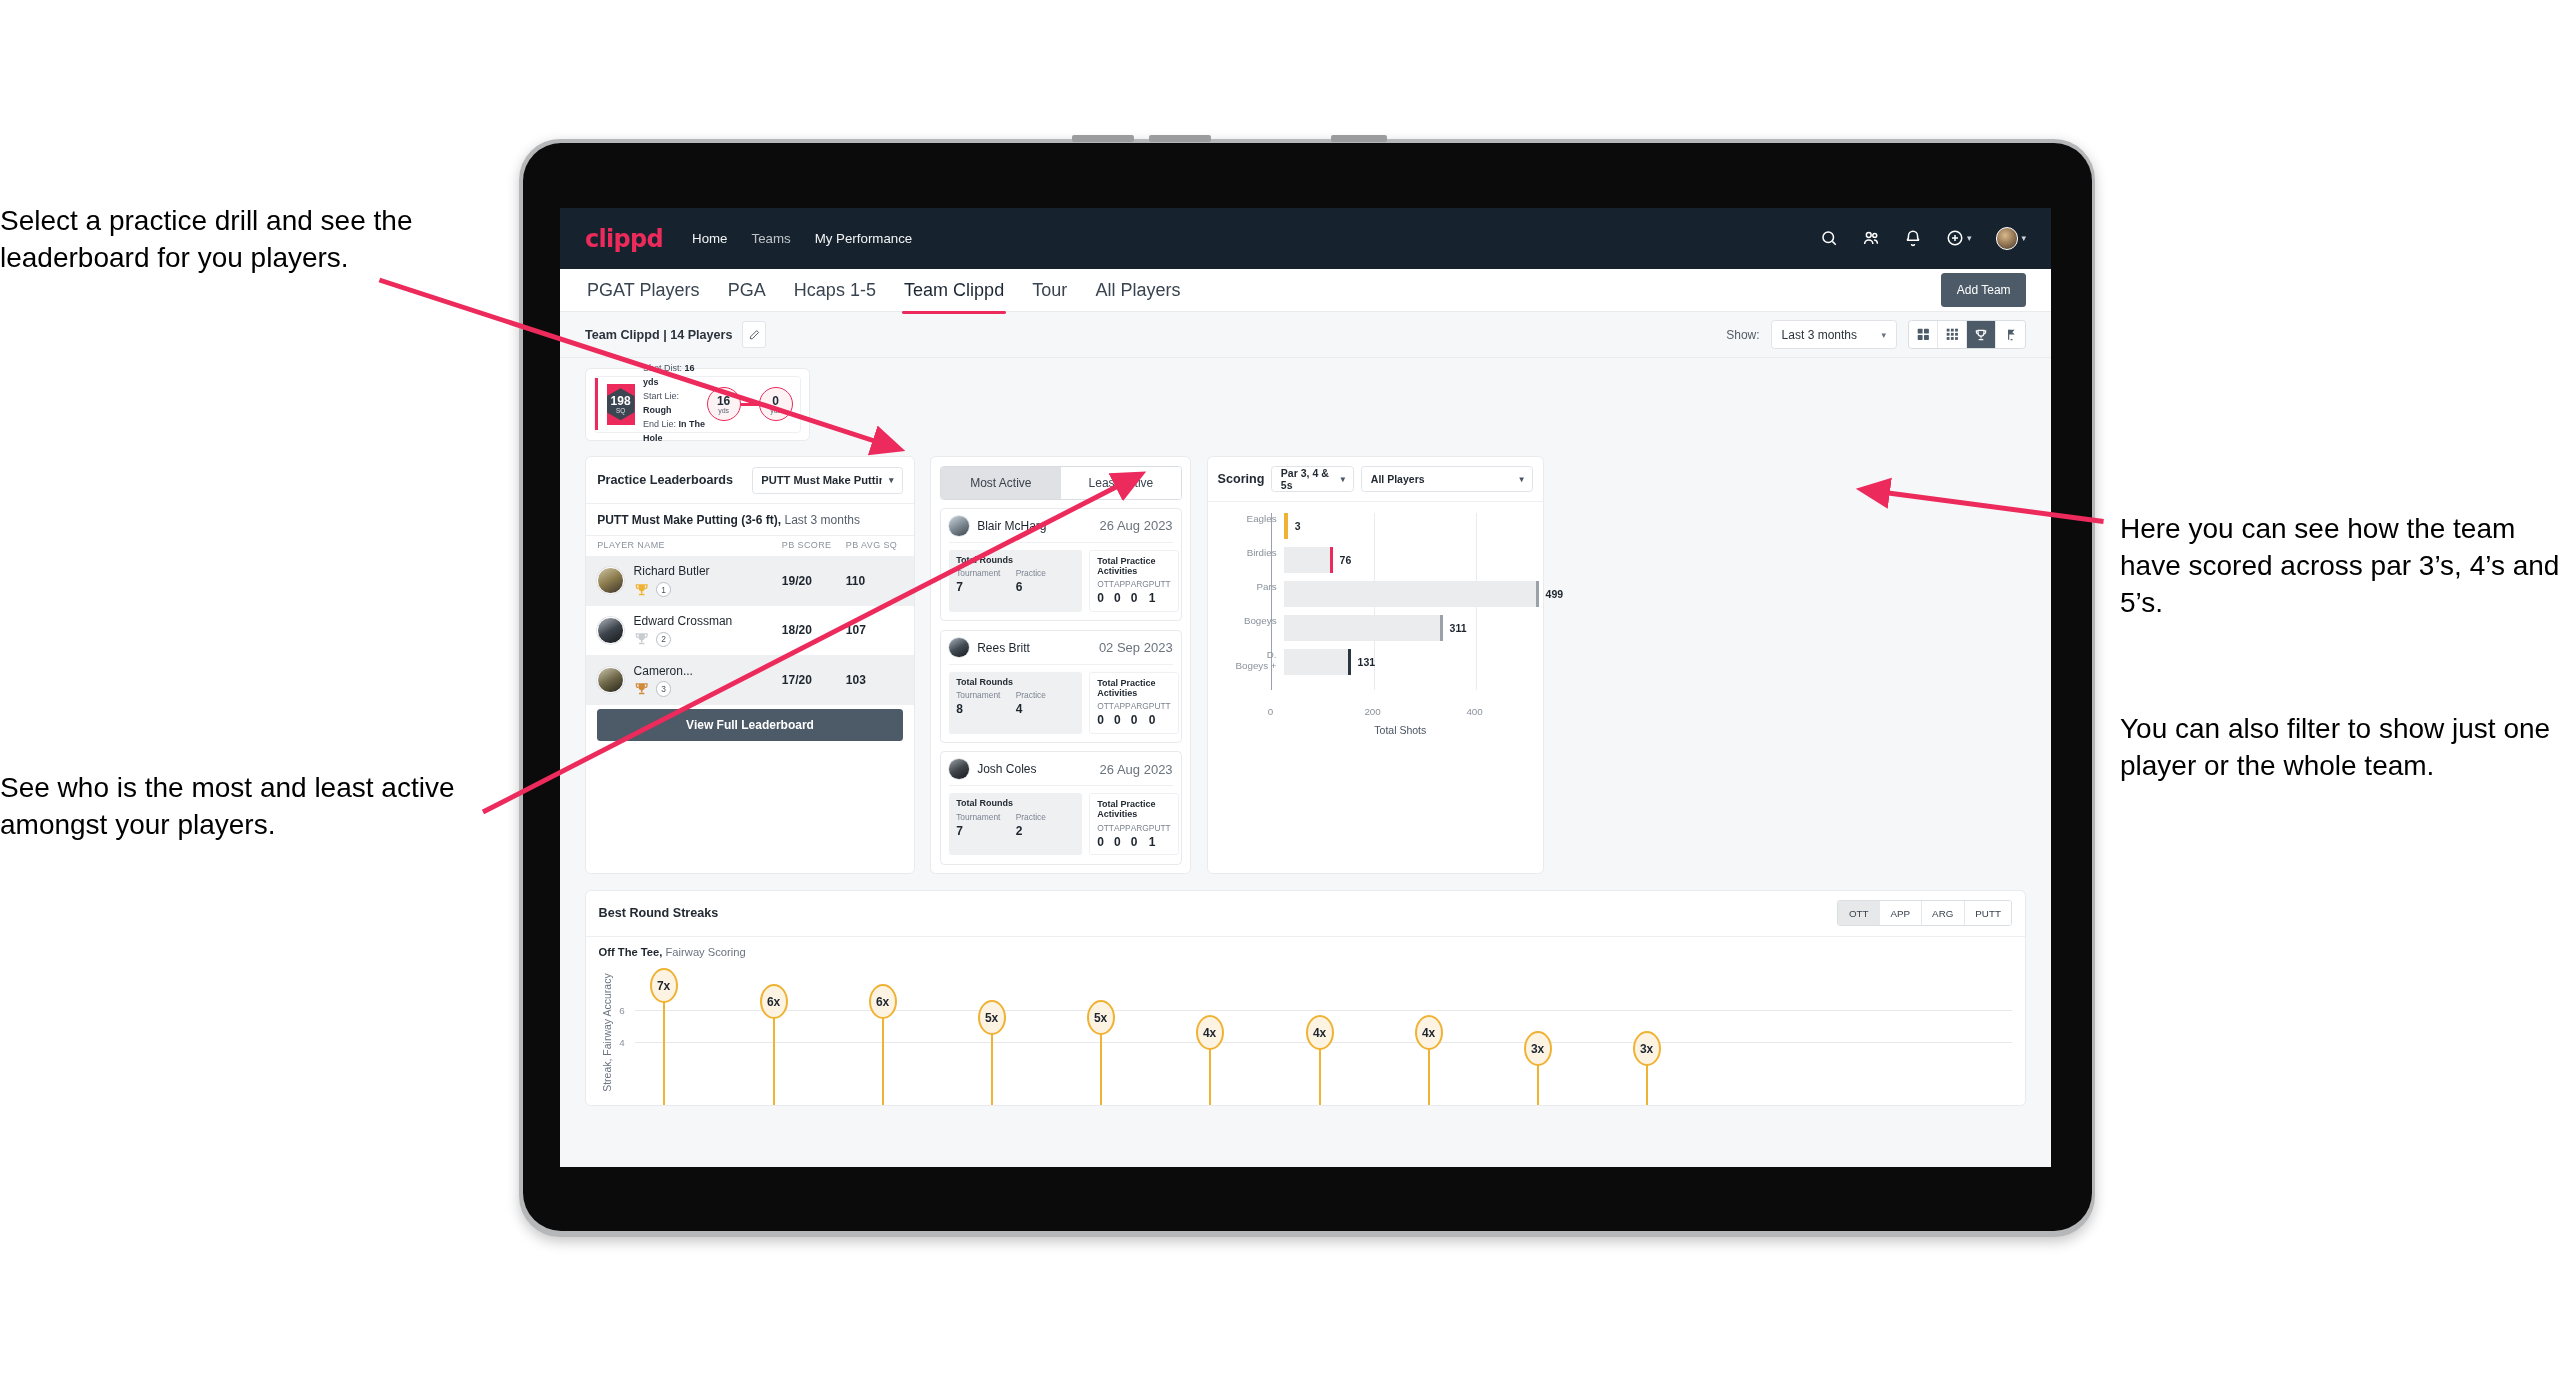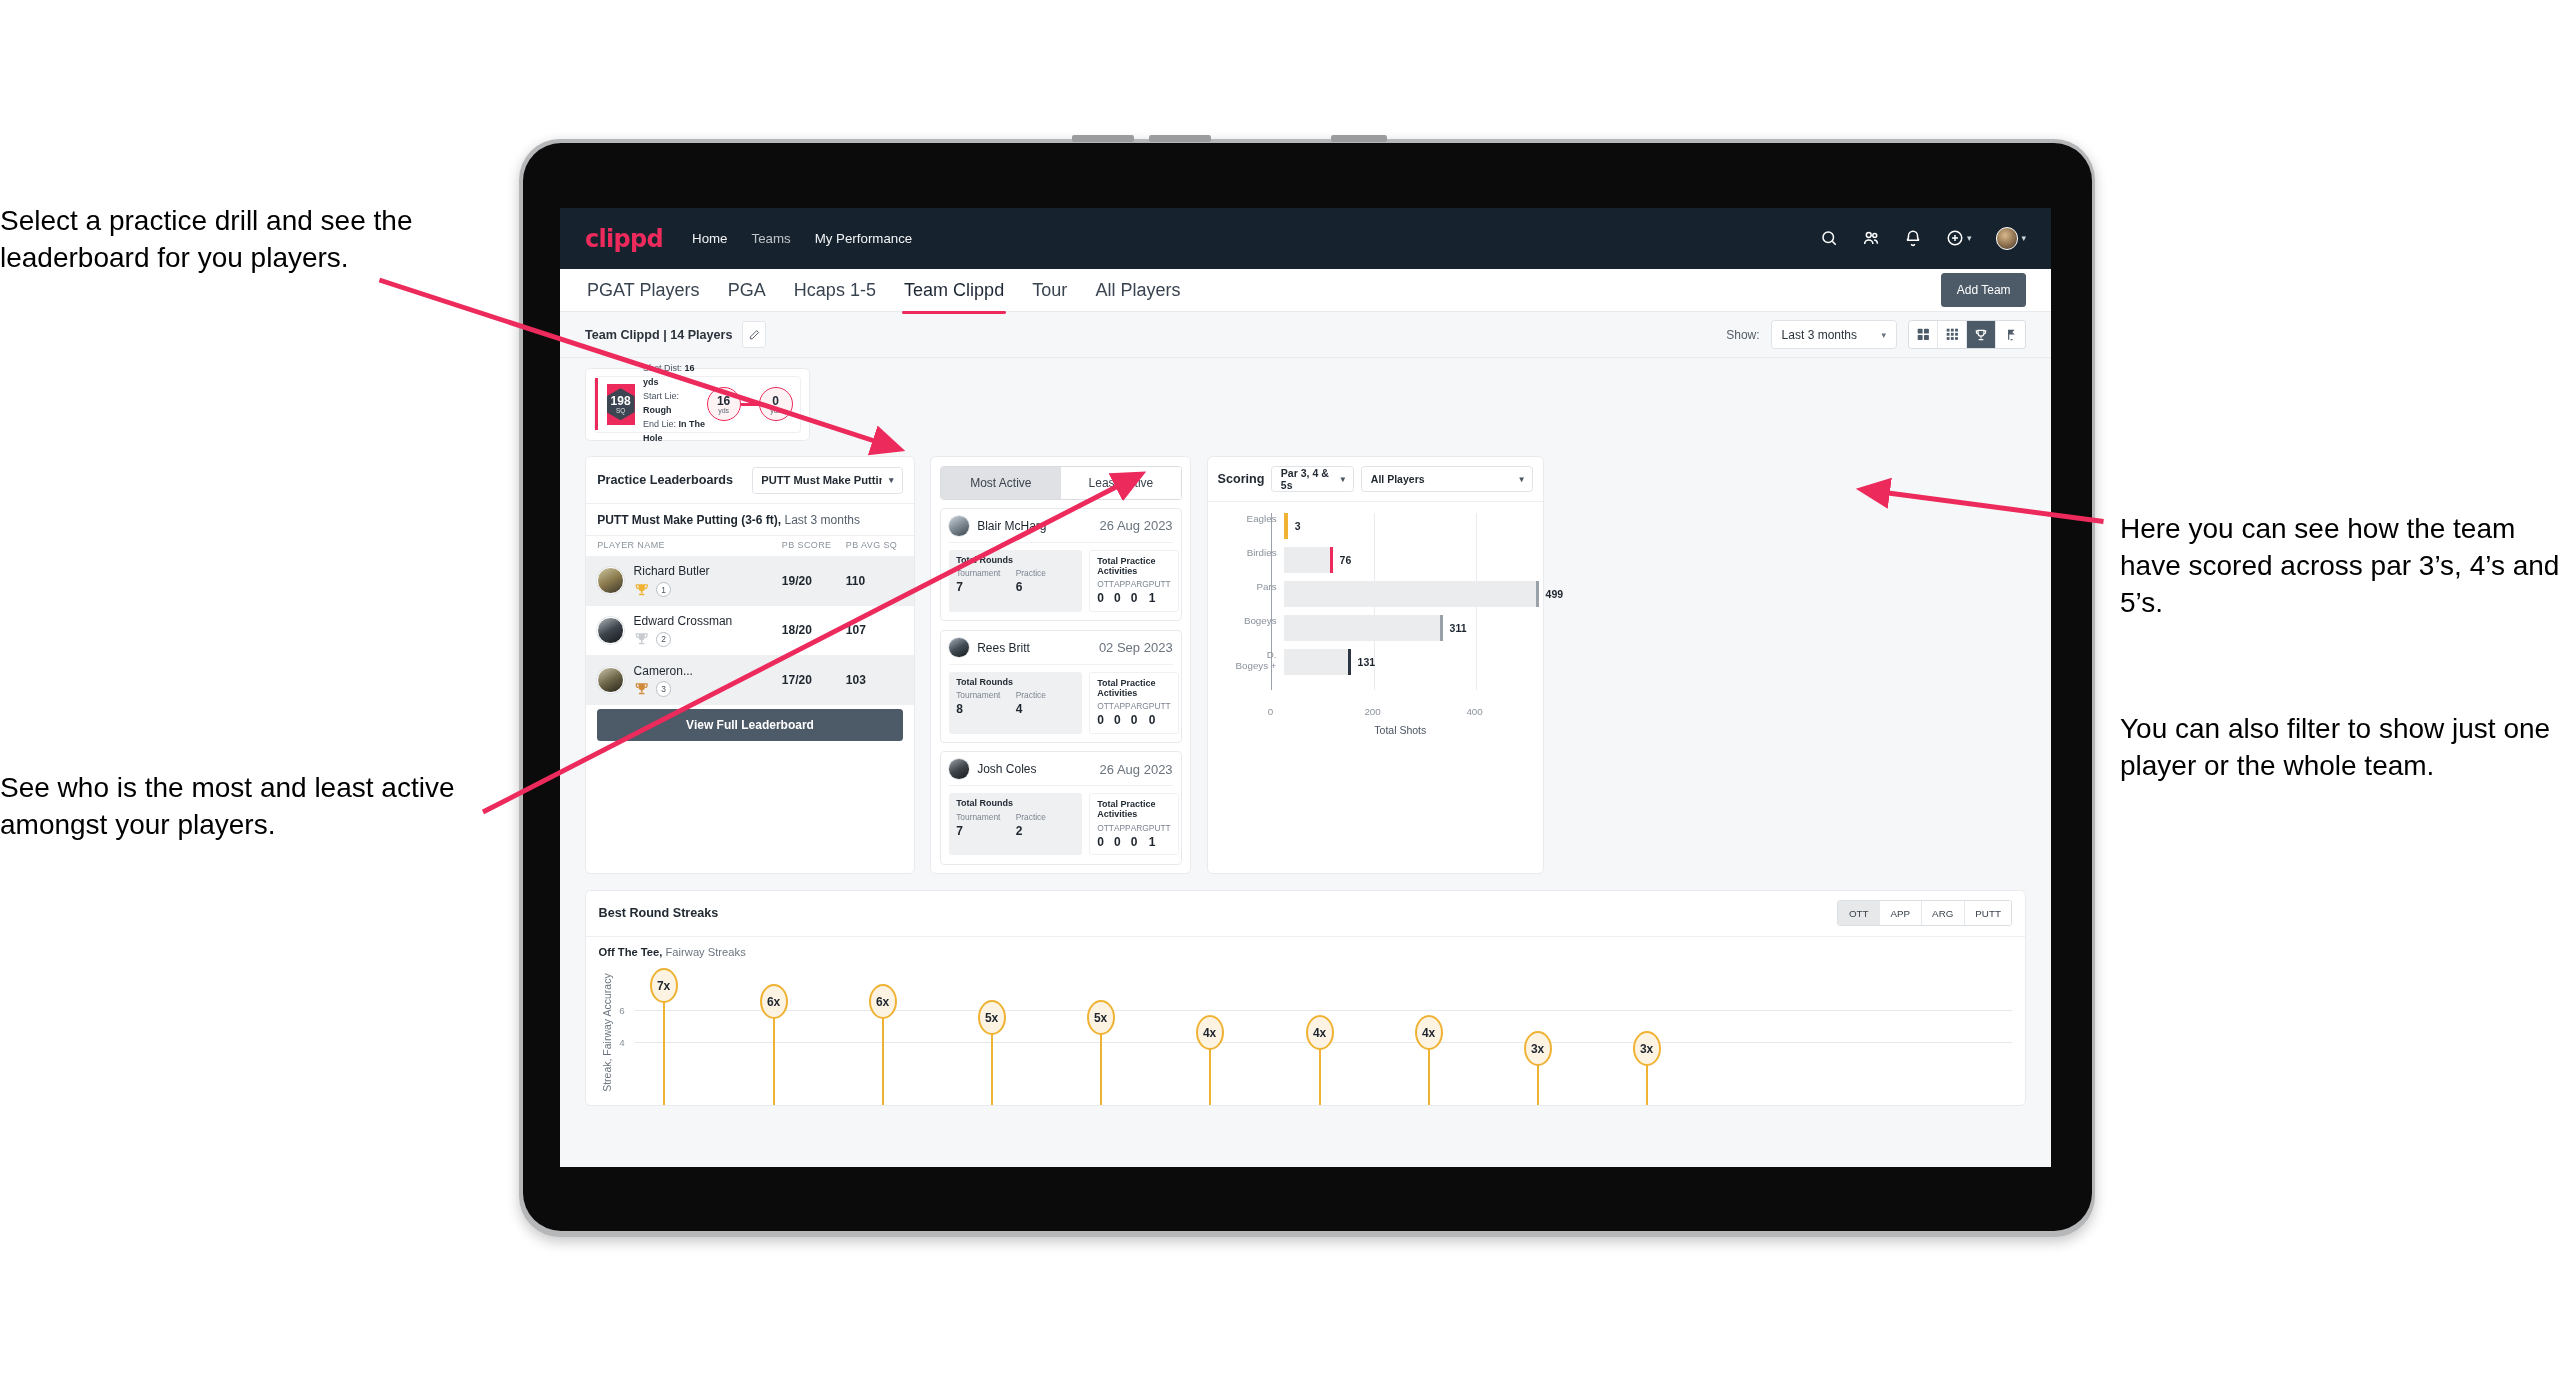--- a/index.html
+++ b/index.html
@@ -694,21 +694,21 @@
         <div class="st-head">
           <div class="st-title">Best Round Streaks</div>
           <div class="st-seg">
             <div class="on">OTT</div>
             <div>APP</div>
             <div>ARG</div>
             <div>PUTT</div>
           </div>
         </div>
         <div class="st-sub">
-          <b>Off The Tee,</b><span> Fairway Streaks</span>
+          <b>Off The Tee,</b><span> Fairway Scoring</span>
         </div>
         <div class="st-plot">
           <div class="st-ylab">Streak, Fairway Accuracy</div>
           <div class="st-area" id="st-area">
               <div class="st-gl" style="bottom: 63px;"></div>
               <span class="st-yt" style="bottom: 57px; top: auto; transform: none;">4</span>
               <div class="st-gl" style="bottom: 95px;"></div>
               <span class="st-yt" style="bottom: 89px; top: auto; transform: none;">6</span>
               <div class="lolli" style="left: 29px;">
                 <div class="stem" style="height:110px"></div>

